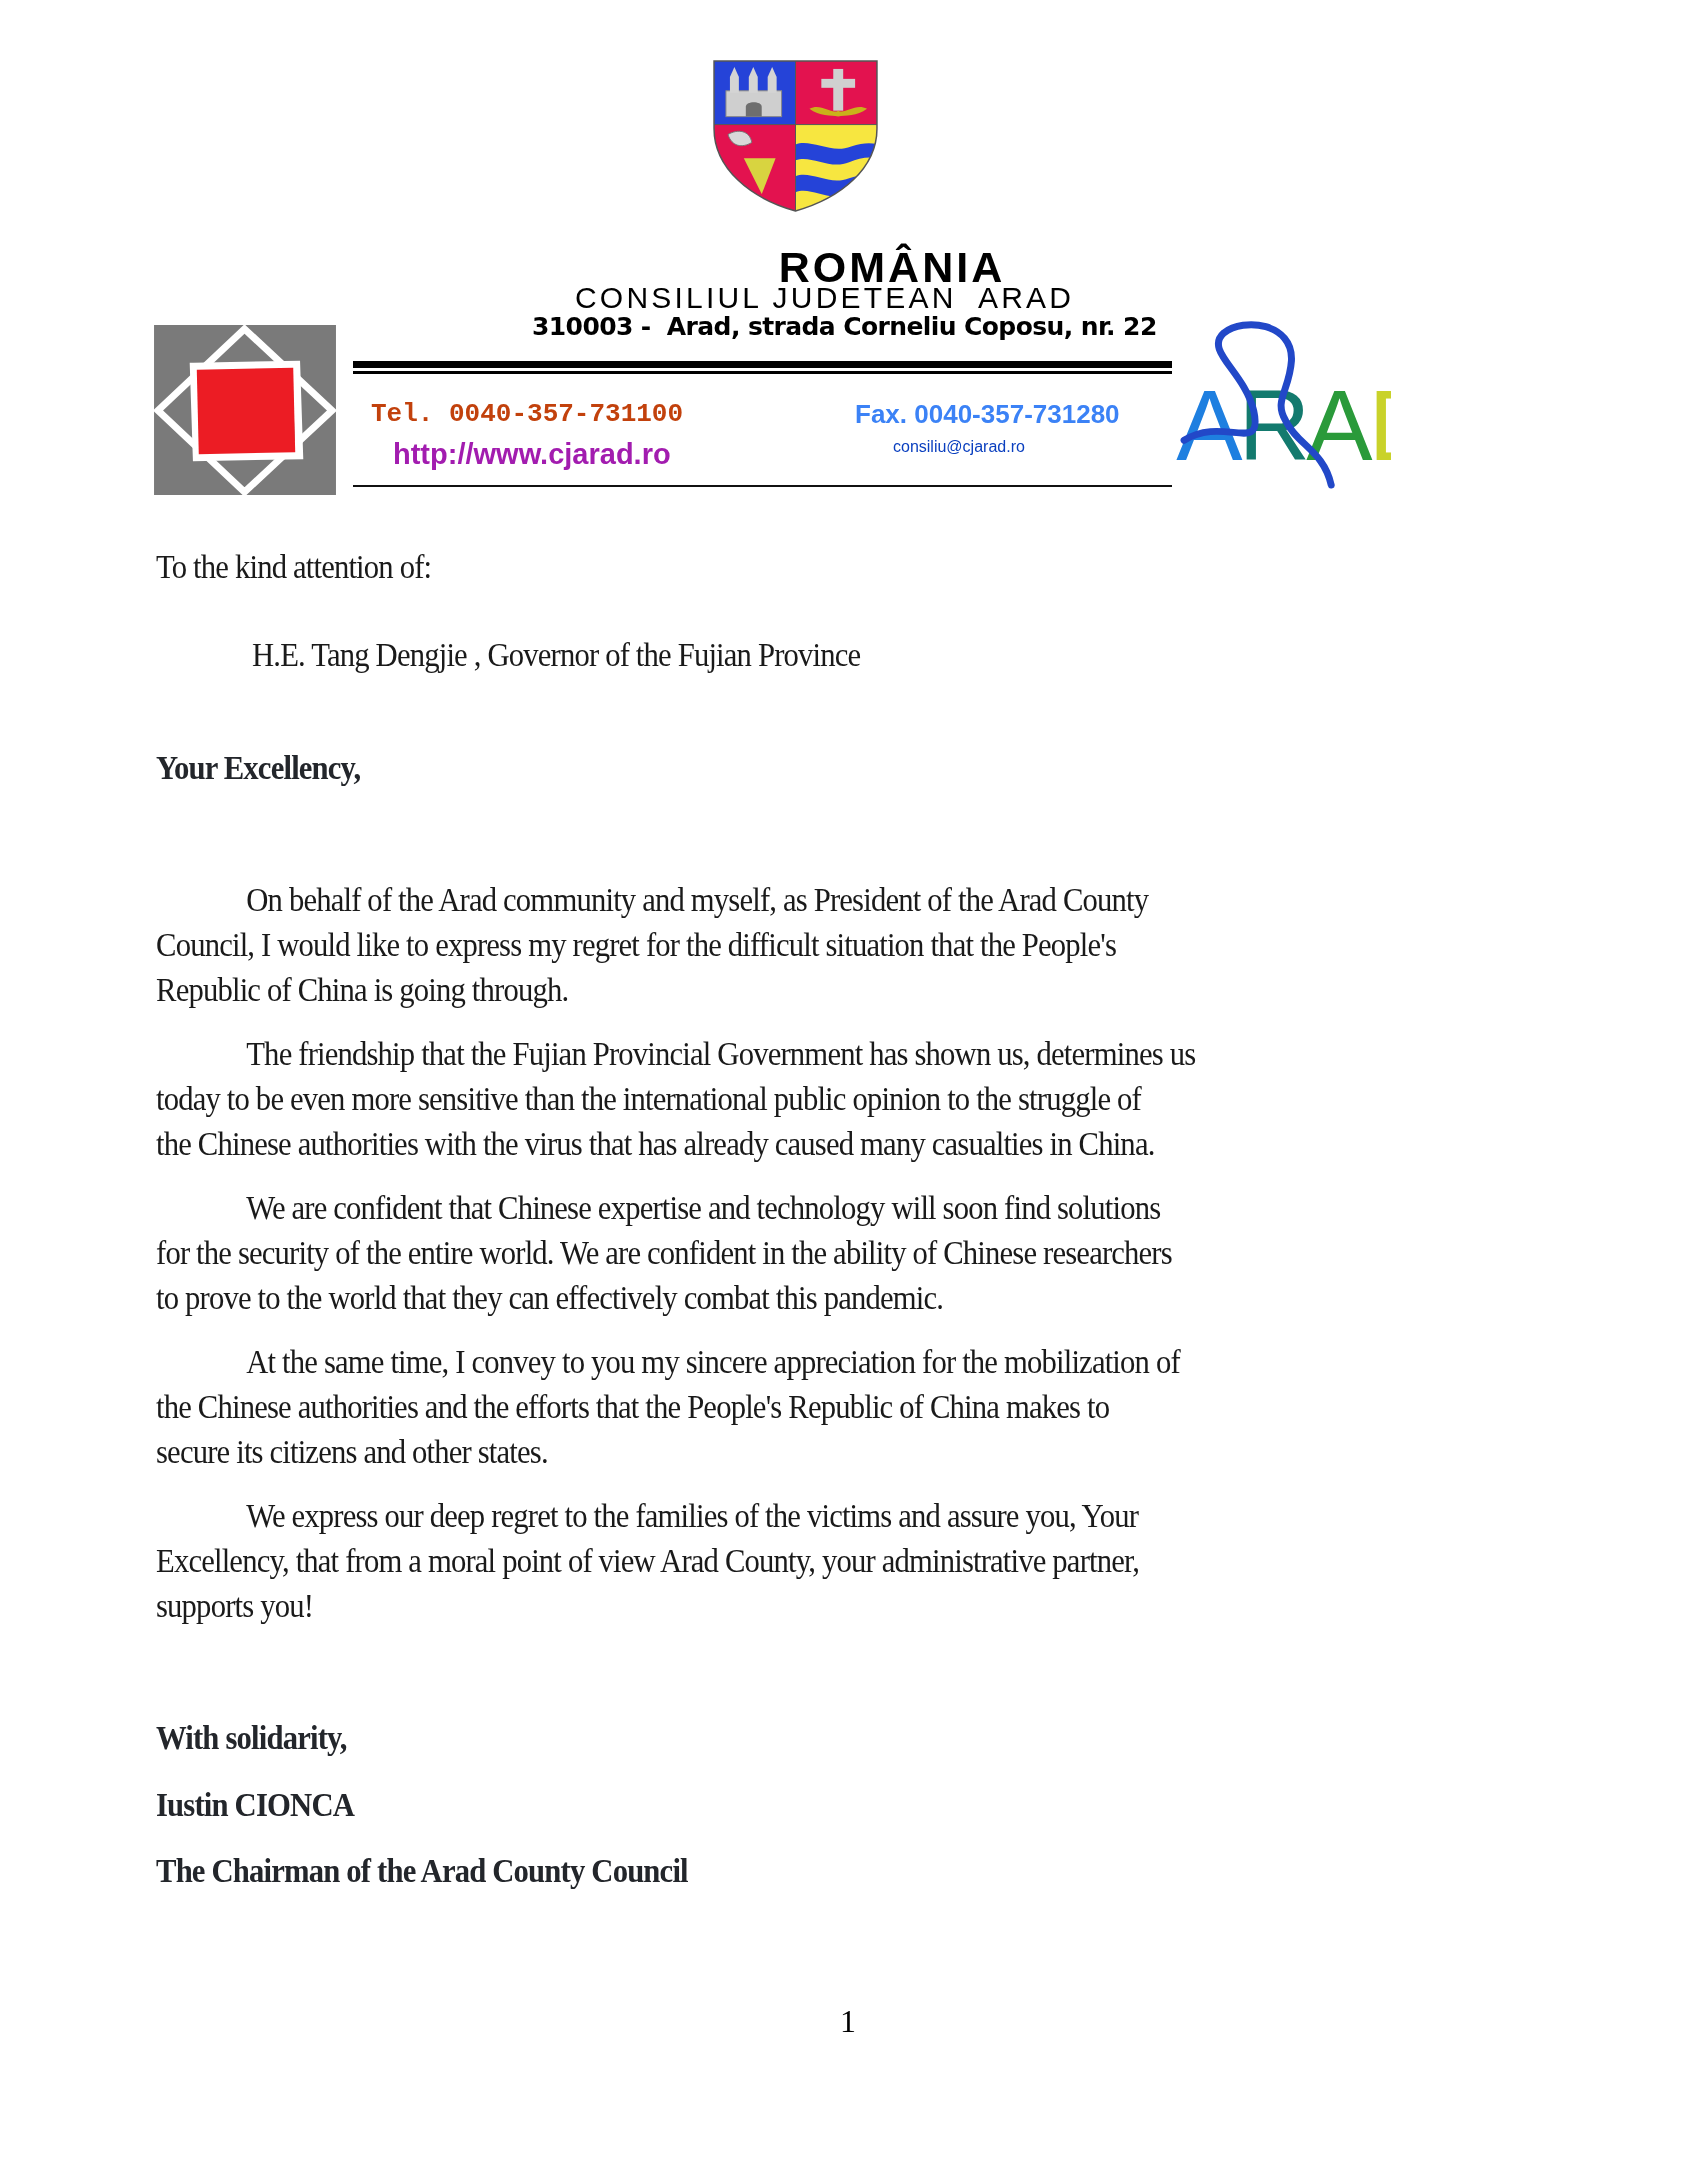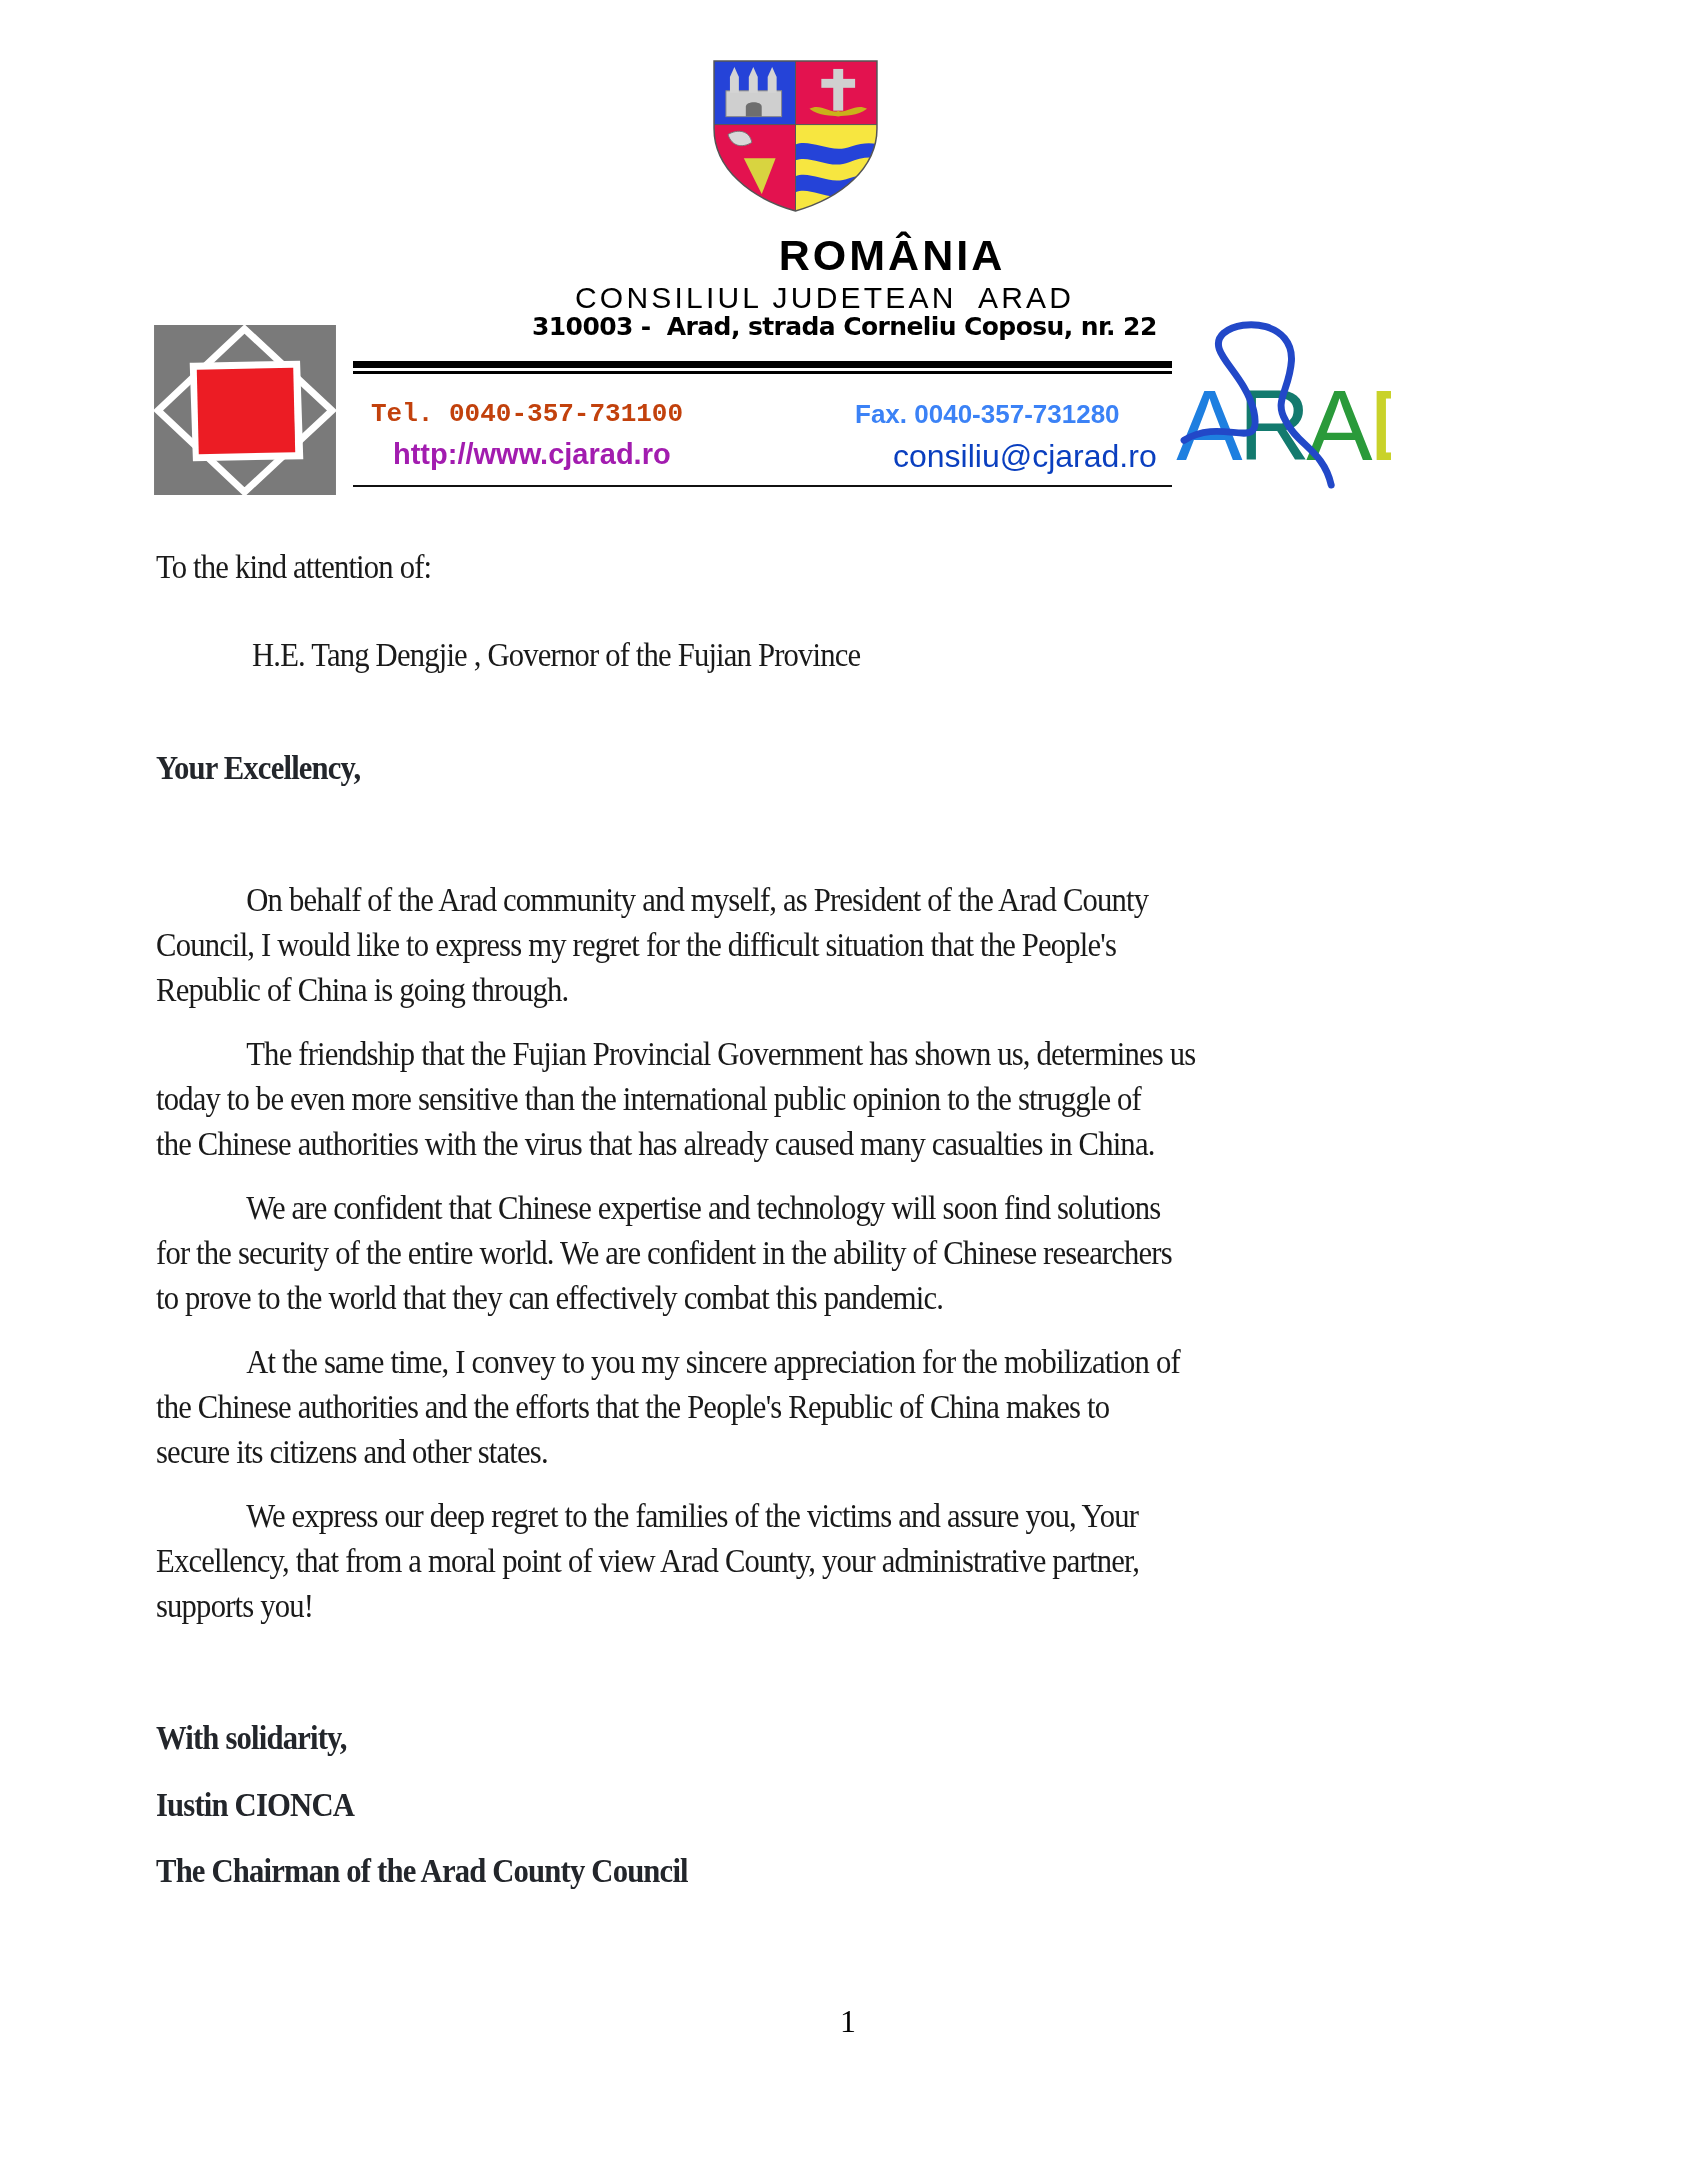--- a/index.html
+++ b/index.html
@@ -1,30 +1,30 @@
 <!DOCTYPE html>
 <html><head>
 <meta charset="utf-8">
 <style>
   html, body { margin:0; padding:0; background:#ffffff; }
   body { width:1684px; height:2178px; position:relative; overflow:hidden; font-family:"Liberation Serif", serif; color:#1a1a1a; }
   .abs { position:absolute; }
   .coat { left:712px; top:59px; width:167px; height:153px; }
-  .title-ro { left:0; width:1684px; top:231px; text-align:center; padding-left:100px; box-sizing:border-box; font-family:"Liberation Sans", sans-serif; font-weight:bold; font-size:43px; letter-spacing:3px; color:#000; }
+  .title-ro { left:0; width:1684px; top:243px; text-align:center; padding-left:100px; box-sizing:border-box; font-family:"Liberation Sans", sans-serif; font-weight:bold; font-size:43px; letter-spacing:3px; color:#000; }
   .title-cj { left:575px; top:281px; font-family:"Liberation Sans", sans-serif; font-weight:normal; font-size:30px; letter-spacing:3.2px; color:#000; white-space:pre; }
   .addr { left:532px; top:312px; font-family:"DejaVu Sans", sans-serif; font-weight:bold; font-size:25px; letter-spacing:-0.6px; color:#000; white-space:pre; }
   .logo-left { left:154px; top:325px; width:182px; height:170px; }
   .logo-right { left:1174px; top:321px; width:217px; height:169px; }
   .rule-thick { left:353px; top:361px; width:819px; height:7px; background:#000; }
   .rule-thin1 { left:353px; top:371px; width:819px; height:3px; background:#000; }
   .rule-bottom { left:353px; top:485px; width:819px; height:2px; background:#111; }
   .tel { left:371px; top:399px; font-family:Liberation Mono, monospace; font-weight:bold; font-size:26px; color:#c2410c; }
   .fax { left:855px; top:399px; font-family:"Liberation Sans", sans-serif; font-weight:bold; font-size:26px; color:#3b82f6; }
   .web { left:393px; top:438px; font-family:"Liberation Sans", sans-serif; font-size:29px; color:#a21caf; text-decoration:none;font-weight:bold; }
-  .mail { left:893px; top:438px; font-family:"Liberation Sans", sans-serif; font-size:32px; color:#0a3fbf; text-decoration:none; }
+  .mail { left:893px; top:438px; font-family:"Liberation Sans", sans-serif; font-size:16px; color:#0a3fbf; text-decoration:none; }
   .body-text { font-size:33px; line-height:45px; letter-spacing:-0.9px; transform-origin:left top; transform:scaleX(0.93); white-space:nowrap; }
   .attn { left:156px; top:545px; }
   .recipient { left:252px; top:633px; }
   .salutation { left:156px; top:746px; font-weight:bold; color:#23262b; }
   .para { left:156px; width:1393px; }
   .para .line { display:block; }
   .para .line.first { padding-left:97px; }
   .p1 { top:878px; }
   .p2 { top:1032px; }
   .p3 { top:1186px; }

